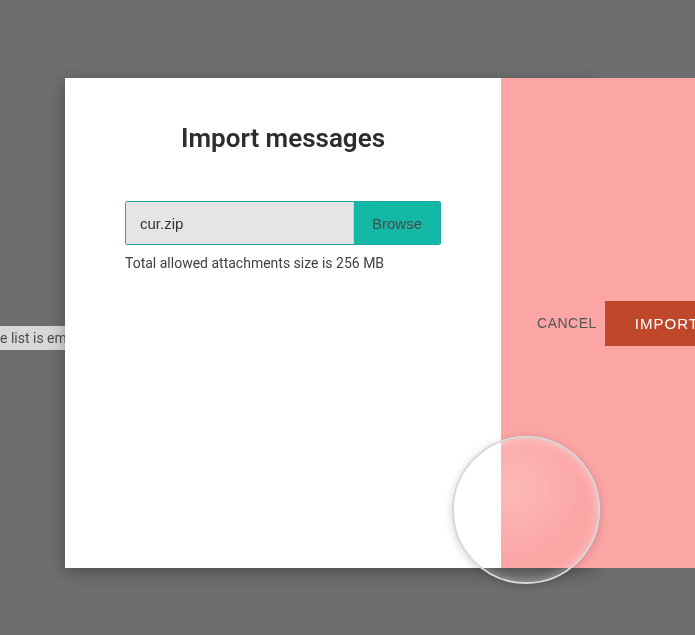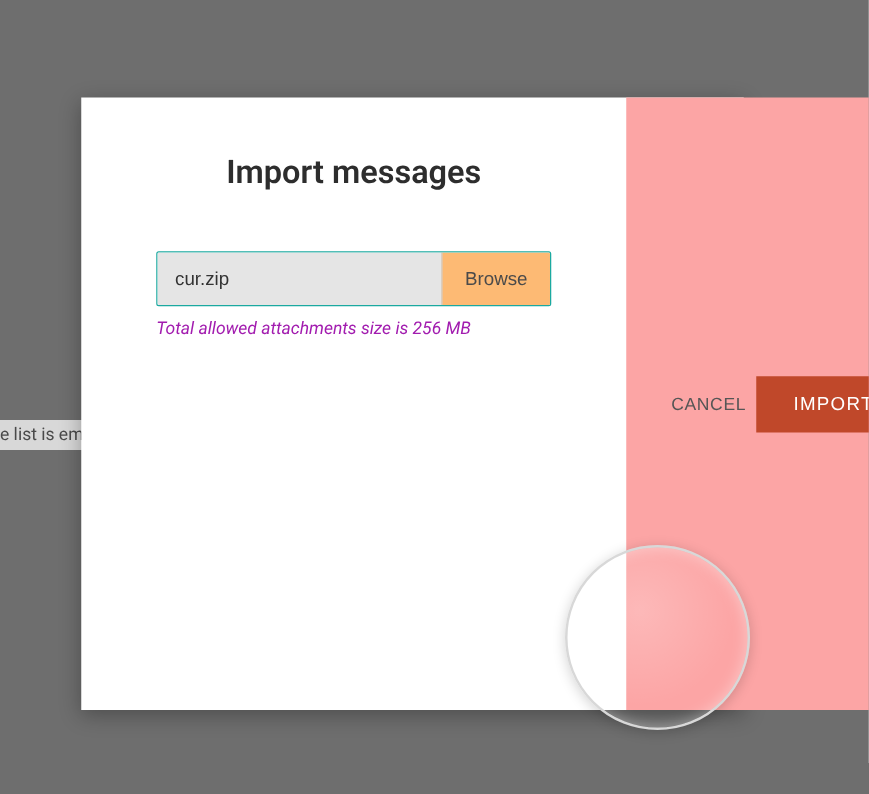--- a/index.html
+++ b/index.html
@@ -11,21 +11,21 @@
       width: 695px;
       height: 635px;
       background: #6e6e6e;
       font-family: -apple-system, BlinkMacSystemFont, "Segoe UI", Roboto, Helvetica, Arial, sans-serif;
       position: relative;
       overflow: hidden;
     }
     .bg-text {
       position: absolute;
       left: 0;
-      top: 336px;
+      top: 326px;
       color: #4a4a4a;
       font-size: 14px;
       background: #d8d8d8;
       padding: 4px 6px 4px 0;
       width: 70px;
       height: 24px;
       display: flex;
       align-items: center;
       overflow: hidden;
       white-space: nowrap;
@@ -72,33 +72,32 @@
     .file-input {
       flex: 1;
       border: none;
       outline: none;
       padding: 0 14px;
       font-size: 15px;
       color: #333;
       background: #e5e5e5;
     }
     .browse-btn {
-      background: #fdba74;
+      background: #14b8a6;
       border: none;
       border-left: 1px solid #d0d0d0;
       padding: 0 18px;
       font-size: 15px;
       color: #4a4a4a;
       cursor: pointer;
     }
     .hint {
       margin-top: 10px;
       font-size: 14px;
-      font-style: italic;
-      color: #a21caf;
+      color: #404040;
     }
     .modal-footer {
       background: #fca5a5;
       padding: 22px 28px;
       display: flex;
       justify-content: space-between;
       align-items: center;
     }
     .cancel-btn {
       background: transparent;

